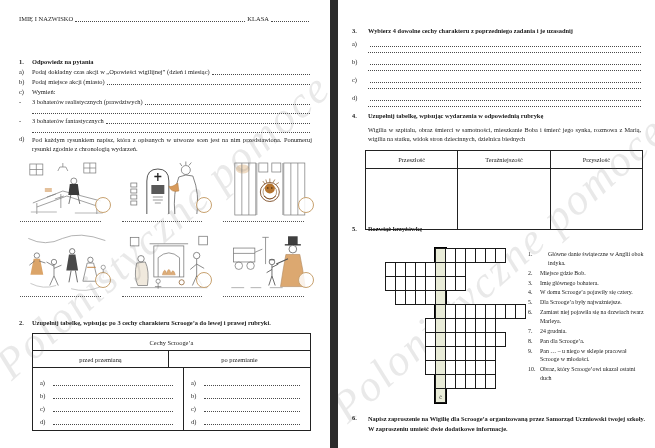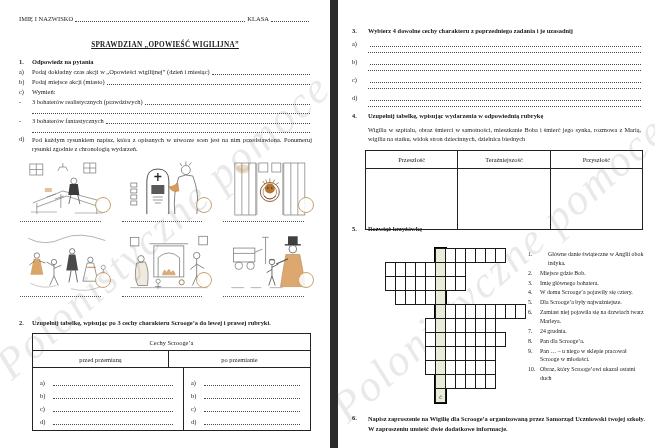--- a/index.html
+++ b/index.html
@@ -87,21 +87,20 @@
   <div class="page page-left">
     <div class="watermark" style="left:2px;top:345px;">Polonistyczne pomoce</div>
 
     <div class="p1-head">
       <span>IMIĘ I NAZWISKO</span>
       <span class="ld"></span>
       <span>KLASA</span>
       <span class="ld ld-fix" style="width:38px;"></span>
     </div>
 
-    <div class="p1-title">SPRAWDZIAN „OPOWIEŚĆ WIGILIJNA”</div>
 
     <div class="task1">
       <div class="row">
         <span class="lab b">1.</span>
         <span class="b">Odpowiedz na pytania</span>
       </div>
       <div class="row">
         <span class="lab">a)</span>
         <span>Podaj dokładny czas akcji w „Opowieści wigilijnej” (dzień i miesiąc)</span>
         <span class="ld"></span>

